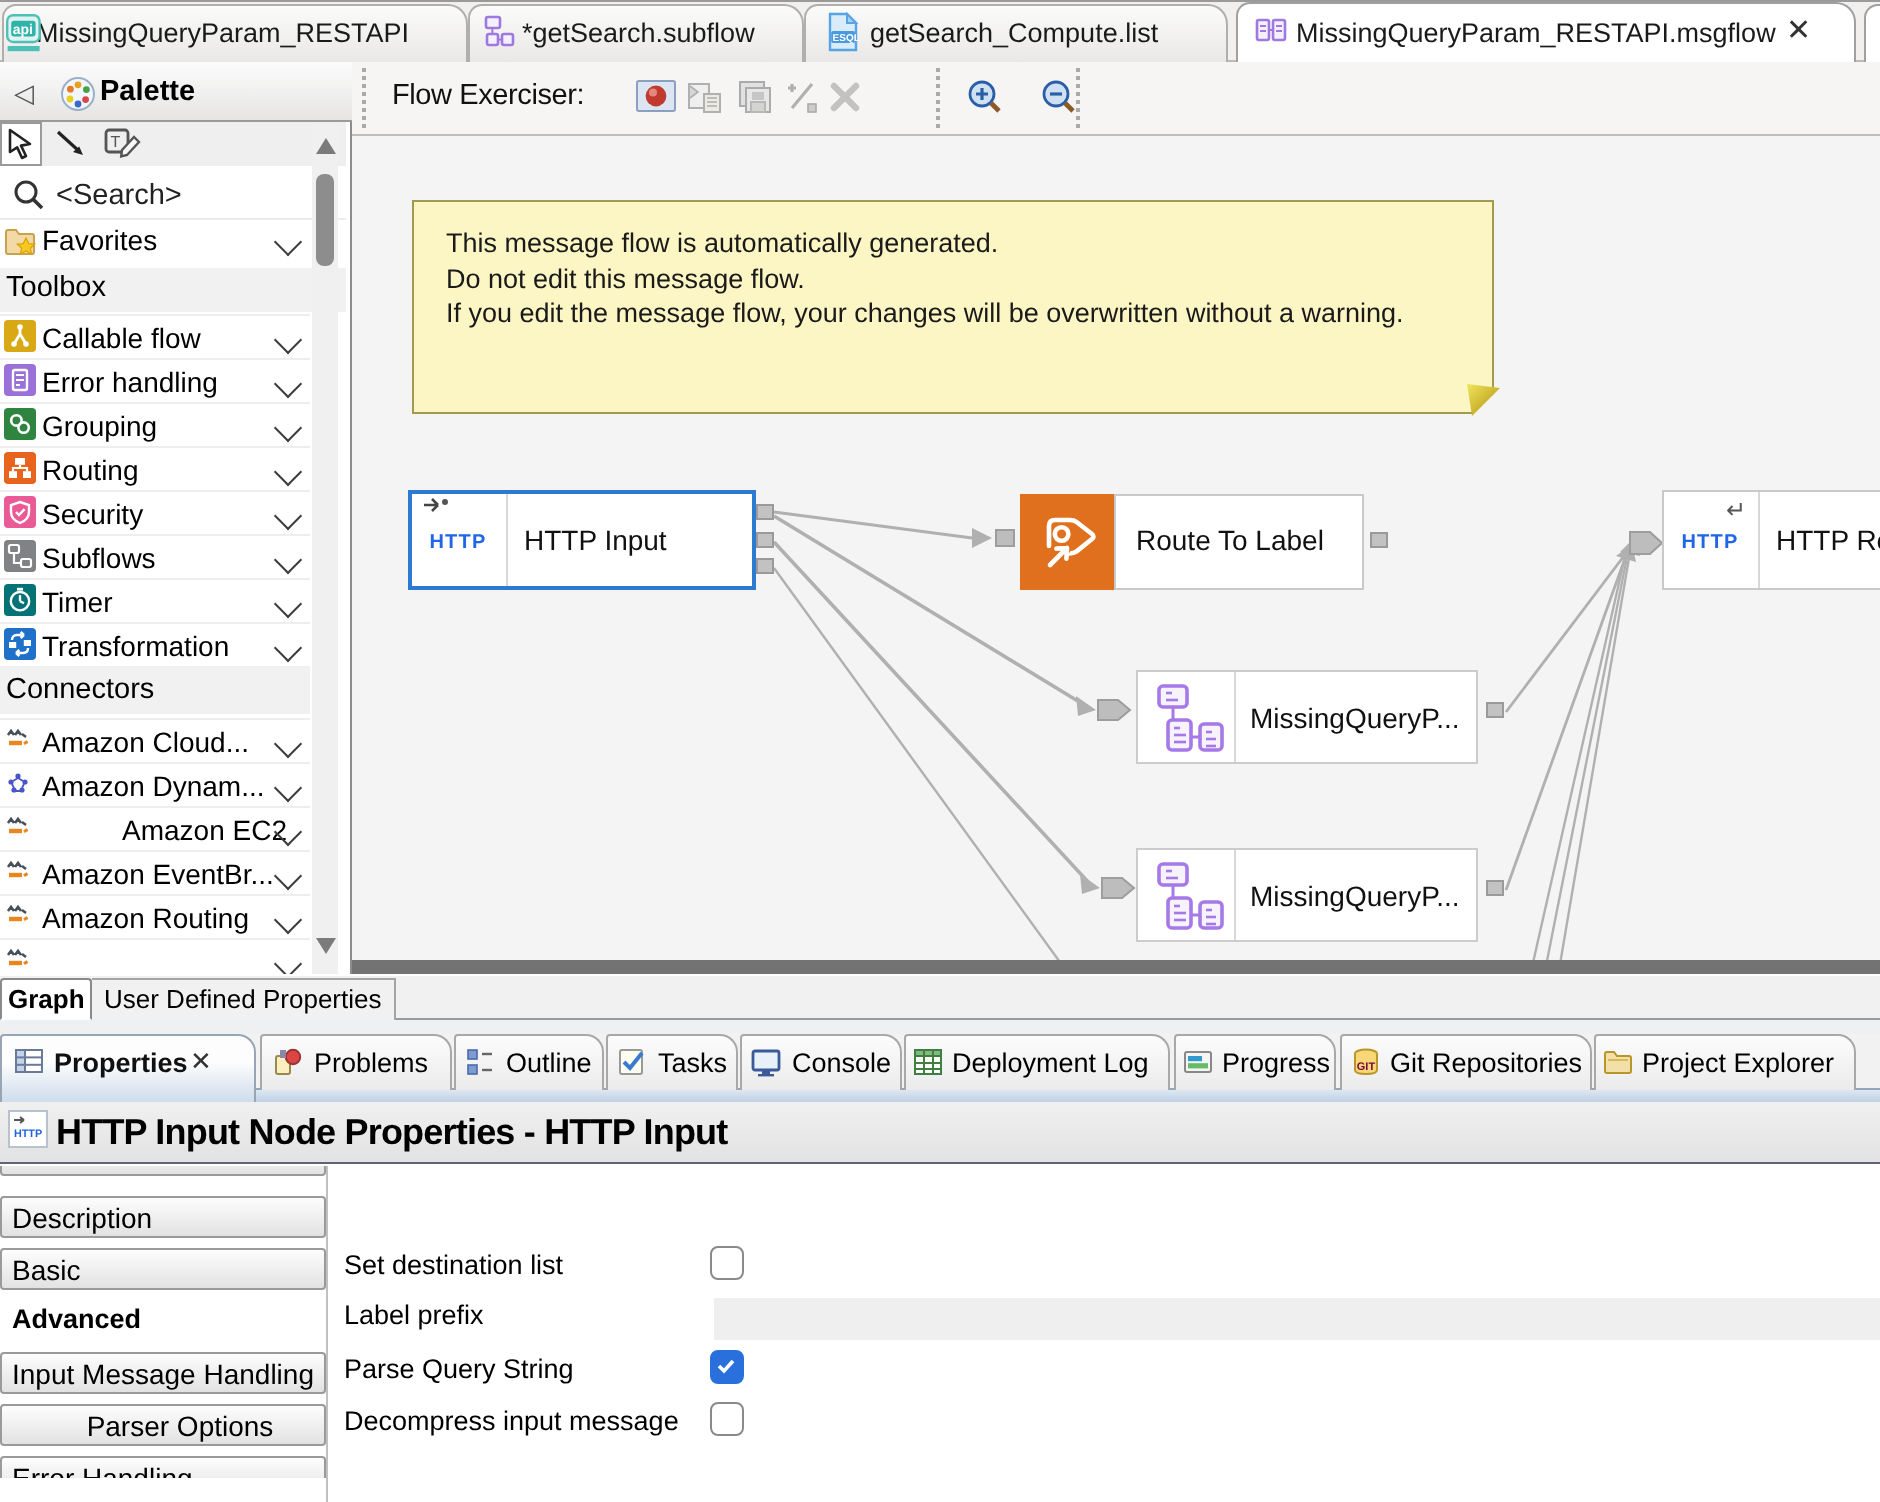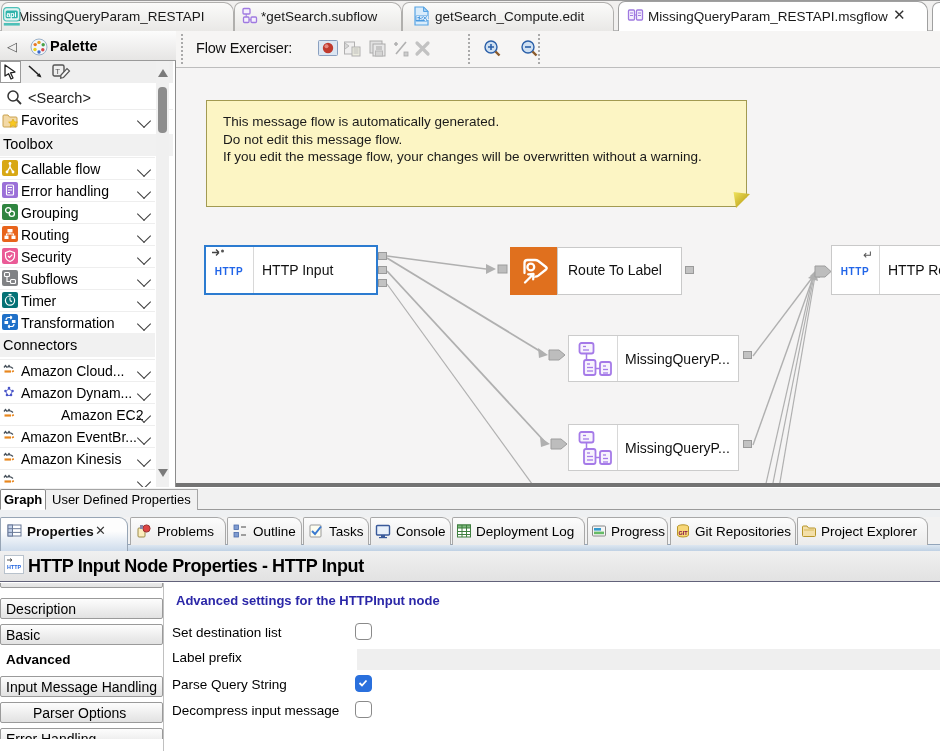--- a/index.html
+++ b/index.html
@@ -23,21 +23,21 @@
 <body>
 
 <div class="abs" style="left:0;top:0;width:940px;height:31px;background:#f1f0ef;border-top:1px solid #9a9a9a;border-bottom:1px solid #b9b9b9;"></div>
 <div id="etab1" class="abs" style="left:1px;top:2px;width:233px;height:29px;background:linear-gradient(#fbfbfa,#e9e8e6);border:1px solid #b0afad;border-bottom:none;border-radius:7px 10px 0 0;"></div>
 <div id="etab2" class="abs" style="left:234px;top:2px;width:168px;height:29px;background:linear-gradient(#fbfbfa,#e9e8e6);border:1px solid #b0afad;border-bottom:none;border-radius:7px 10px 0 0;"></div>
 <div id="etab3" class="abs" style="left:402px;top:2px;width:212px;height:29px;background:linear-gradient(#fbfbfa,#e9e8e6);border:1px solid #b0afad;border-bottom:none;border-radius:7px 10px 0 0;"></div>
 <div id="etab4" class="abs" style="left:618px;top:1px;width:310px;height:30px;background:#fff;border:1px solid #a0a0a0;border-bottom:none;border-radius:7px 10px 0 0;"></div>
 <div id="etab5" class="abs" style="left:932px;top:2px;width:10px;height:29px;background:#fff;border:1px solid #a0a0a0;border-bottom:none;border-radius:7px 0 0 0;"></div>
 <div class="abs tabtxt" style="left:18px;top:9px;font-size:13.5px;">MissingQueryParam_RESTAPI</div>
 <div class="abs tabtxt" style="left:261px;top:9px;font-size:13.5px;">*getSearch.subflow</div>
-<div class="abs tabtxt" style="left:435px;top:9px;font-size:13.5px;">getSearch_Compute.edit</div>
+<div class="abs tabtxt" style="left:435px;top:9px;font-size:13.5px;">getSearch_Compute.list</div>
 <div class="abs tabtxt" style="left:648px;top:9px;font-size:13.5px;">MissingQueryParam_RESTAPI.msgflow</div>
 <div class="abs" style="left:893px;top:6px;width:16px;height:16px;font-size:15px;color:#333;">✕</div>
 
 <div id="icon-api" class="abs" style="left:3px;top:7px;">
     <svg width="18" height="19" viewBox="0 0 18 19">
       <rect x="0.6" y="0.6" width="16.2" height="13.4" rx="3" fill="#dff3f1" stroke="#4ec0b8" stroke-width="1.2"></rect>
       <rect x="2.6" y="3.4" width="12.2" height="7.8" rx="1.5" fill="#2fb3ab"></rect>
       <text x="3.4" y="9.8" font-size="7" font-weight="bold" fill="#fff" font-family="Liberation Sans">api</text>
       <rect x="0.8" y="16" width="16" height="2.6" fill="#4ec0b8"></rect>
     </svg>
@@ -326,40 +326,40 @@
   <div class="abs" style="left:21px;top:368px;font-size:14px;white-space:nowrap;">Amazon EventBr...</div>
   <div class="abs pchev" style="left:139px;top:370px;"></div>
   <div class="abs" style="left:0;top:386px;width:155px;height:22px;background:#fff;border-top:1px solid #eee;"></div>
   <div class="abs" style="left:2px;top:390px;width:13px;height:13px;">
       <svg width="13" height="13" viewBox="0 0 13 13">
         <path d="M2 4.5 l1.5-2 1.5 2 M5.5 4.5 l1.5-2 1.5 2 M9 4 l2 1.5" stroke="#46505a" stroke-width="1.3" fill="none"></path>
         <path d="M2.5 8.5 L9 8.5" stroke="#e8871e" stroke-width="2.2" fill="none"></path>
         <path d="M10 8.8 l1.8-1" stroke="#e8871e" stroke-width="1.6" fill="none"></path>
       </svg>
     </div>
-  <div class="abs" style="left:21px;top:390px;font-size:14px;white-space:nowrap;">Amazon Kinesis</div>
+  <div class="abs" style="left:21px;top:390px;font-size:14px;white-space:nowrap;">Amazon Routing</div>
   <div class="abs pchev" style="left:139px;top:392px;"></div>
   <div class="abs" style="left:0;top:408px;width:155px;height:22px;background:#fff;border-top:1px solid #eee;"></div>
   <div class="abs" style="left:2px;top:412px;width:13px;height:13px;">
       <svg width="13" height="13" viewBox="0 0 13 13">
         <path d="M2 4.5 l1.5-2 1.5 2 M5.5 4.5 l1.5-2 1.5 2 M9 4 l2 1.5" stroke="#46505a" stroke-width="1.3" fill="none"></path>
         <path d="M2.5 8.5 L9 8.5" stroke="#e8871e" stroke-width="2.2" fill="none"></path>
         <path d="M10 8.8 l1.8-1" stroke="#e8871e" stroke-width="1.6" fill="none"></path>
       </svg>
     </div>
   <div class="abs" style="left:21px;top:437px;font-size:14px;white-space:nowrap;">Amazon RDS</div>
   <div class="abs pchev" style="left:139px;top:414px;"></div>
 
   <div class="abs" style="left:156px;top:0;width:13px;height:426px;background:#f0f0f0;"></div>
   <div class="abs" style="left:158px;top:8px;width:0;height:0;border-left:5px solid transparent;border-right:5px solid transparent;border-bottom:8px solid #7b7b7b;"></div>
   <div class="abs" style="left:158px;top:26px;width:9px;height:46px;background:#8d8d8d;border-radius:4px;"></div>
   <div class="abs" style="left:158px;top:408px;width:0;height:0;border-left:5px solid transparent;border-right:5px solid transparent;border-top:8px solid #7b7b7b;"></div>
 </div>
 
-<div id="canvas" class="abs" style="left:176px;top:68px;width:764px;height:419px;background:#f5f4f4;border-bottom:4px solid #737373;overflow:hidden;">
+<div id="canvas" class="abs" style="left:176px;top:68px;width:764px;height:419px;background:#f5f4f4;border-bottom:7px solid #737373;overflow:hidden;">
 
   <svg class="abs" style="left:0;top:0;" width="764" height="419" viewBox="0 0 764 419">
     <g stroke="#b0b0b0" fill="none">
       <line x1="211" y1="188" x2="310" y2="201" stroke-width="1.6"></line>
       <line x1="211" y1="190" x2="367" y2="285" stroke-width="1.8"></line>
       <line x1="211" y1="203" x2="369" y2="374" stroke-width="1.8"></line>
       <line x1="211" y1="216" x2="359" y2="420" stroke-width="1.2"></line>
       <line x1="577" y1="288" x2="639" y2="206" stroke-width="1.4"></line>
       <line x1="577" y1="377" x2="638" y2="207" stroke-width="1.4"></line>
       <line x1="589" y1="420" x2="637" y2="208" stroke-width="1.2"></line>
@@ -604,25 +604,24 @@
 <div class="abs" style="left:28px;top:556px;font-size:18px;font-weight:bold;letter-spacing:-0.4px;">HTTP Input Node Properties - HTTP Input</div>
 
 <div class="abs" style="left:0;top:583px;width:940px;height:168px;background:#fff;"></div>
 <div class="abs" style="left:163px;top:583px;width:1px;height:168px;background:#c0c0c0;"></div>
 <div id="proptabs" class="abs" style="left:0;top:583px;width:164px;height:156px;overflow:hidden;">
   <div class="ptab" style="top:-9px;height:14px;"></div>
   <div class="ptab" style="top:15px;">Description</div>
   <div class="ptab" style="top:41px;">Basic</div>
   <div class="abs" style="left:6px;top:69px;font-size:13.5px;font-weight:bold;">Advanced</div>
   <div class="ptab" style="top:93px;">Input Message Handling</div>
-  <div class="ptab" style="top:119px;padding-left:32px;">Parser Options</div>
+  <div class="ptab" style="top:119px;padding-left:17px;text-align:center;">Parser Options</div>
   <div class="ptab" style="top:145px;">Error Handling</div>
 </div>
 <div id="propform" class="abs" style="left:163px;top:583px;width:777px;height:168px;">
-  <div class="abs" style="left:13px;top:10px;font-size:13px;font-weight:bold;color:#2b27a8;">Advanced settings for the HTTPInput node</div>
   <div class="abs" style="left:9px;top:42px;font-size:13.5px;">Set destination list</div>
   <div class="abs" style="left:192px;top:40px;width:17px;height:17px;background:#fff;border:1.5px solid #8a8a8a;border-radius:4px;"></div>
   <div class="abs" style="left:194px;top:66px;width:583px;height:21px;background:#efefef;"></div>
   <div class="abs" style="left:9px;top:67px;font-size:13.5px;">Label prefix</div>
   <div class="abs" style="left:9px;top:94px;font-size:13.5px;">Parse Query String</div>
   <div class="abs" style="left:192px;top:92px;width:17px;height:17px;background:#2a70dd;border:1.5px solid #2a70dd;border-radius:4px;">
       <svg width="14" height="14" viewBox="0 0 14 14">
         <path d="M3.5 7 L6 9.5 L10.5 4.5" stroke="#fff" stroke-width="1.8" fill="none"></path>
       </svg>
     </div>

